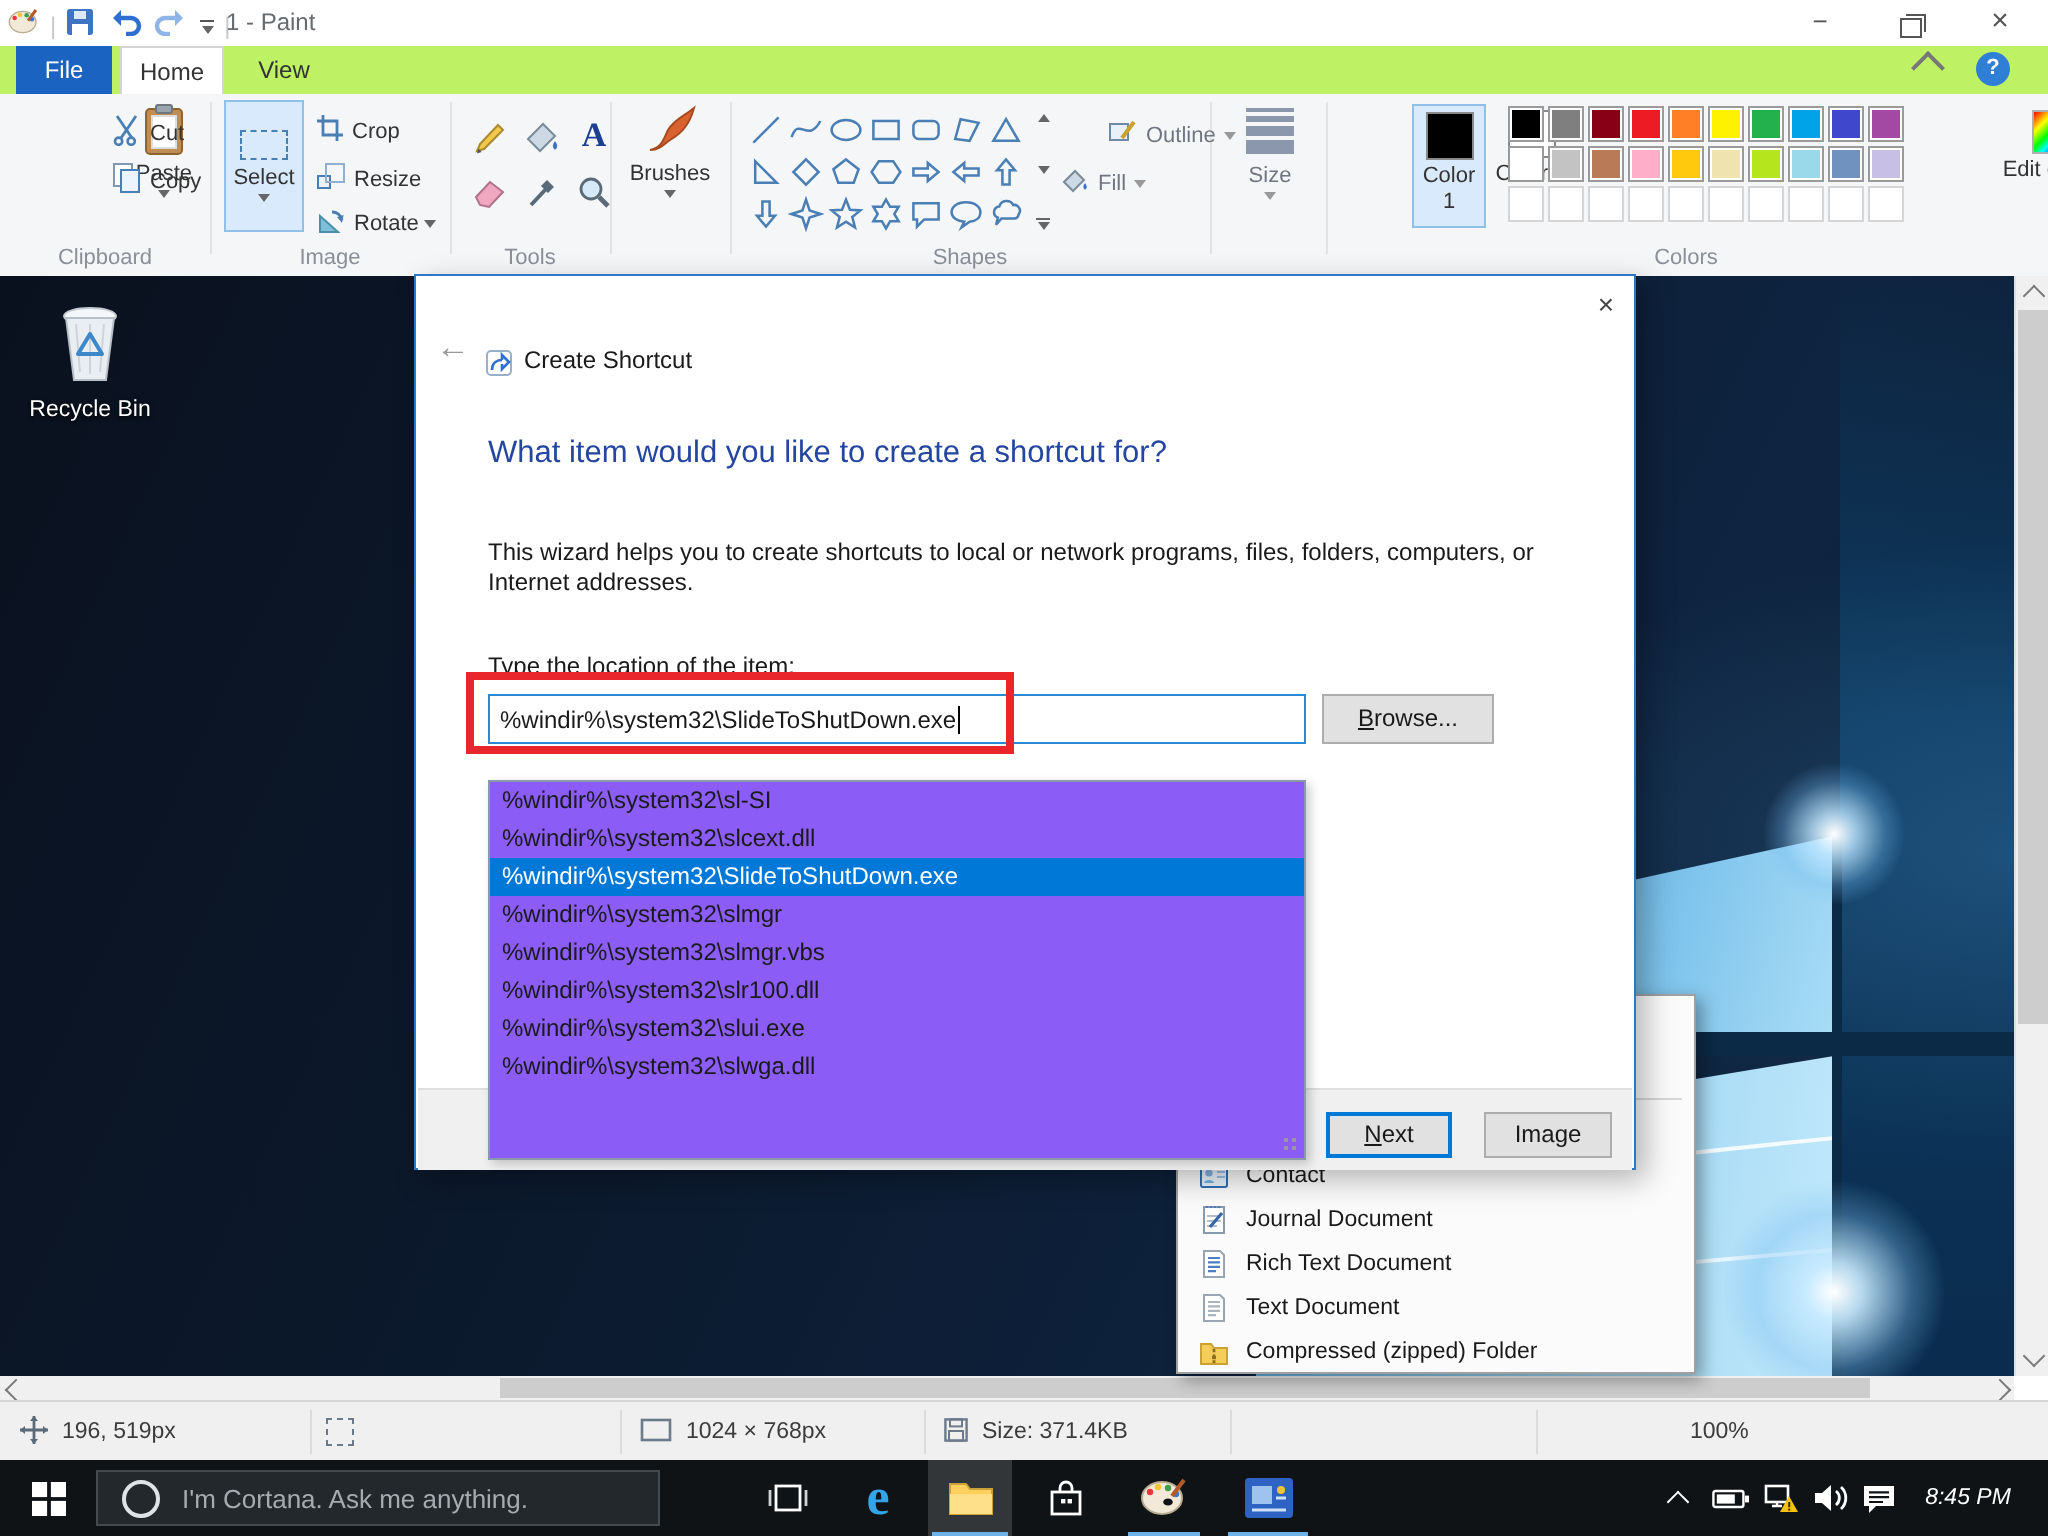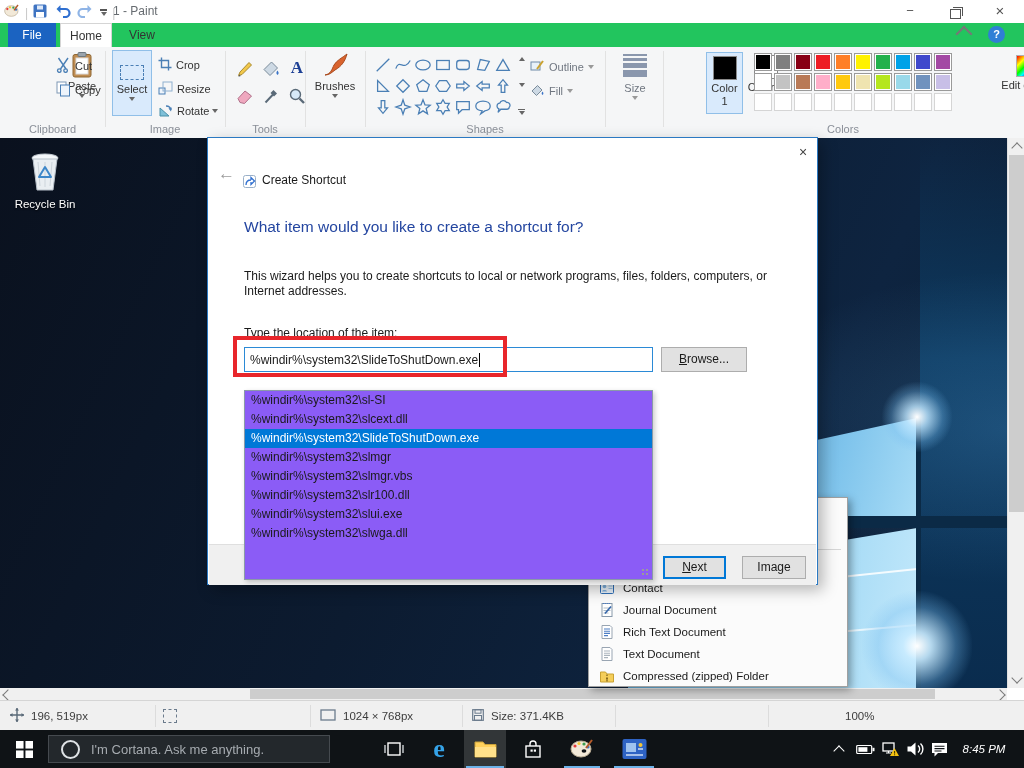--- a/index.html
+++ b/index.html
@@ -11,21 +11,21 @@
   .tri-up{display:inline-block;width:0;height:0;border-left:3px solid transparent;border-right:3px solid transparent;border-bottom:4px solid #666;}
   
   #titlebar{left:0;top:0;width:1024px;height:23px;background:#fff;}
   #titlebar .qat{position:absolute;top:3px;display:flex;align-items:center;}
   .qat-sep{color:#c8c8c8;font-size:12px;margin:0 5px;}
   #win-title{position:absolute;left:113px;top:4px;font-size:12px;color:#666b70;}
   .cap-btn{position:absolute;top:0;width:34px;height:23px;text-align:center;line-height:22px;font-size:13px;color:#555;}
   #restore-glyph{display:inline-block;width:9px;height:8px;border:1px solid #555;position:relative;top:4px;background:#fff;}
   #restore-glyph:before{content:"";position:absolute;left:2px;top:-3px;width:9px;height:8px;border:1px solid #555;border-bottom:none;border-left:none;}
   
-  #tabrow{left:0;top:23px;width:1024px;height:24px;background:#22c55e;border-bottom:1px solid #abc8e2;}
+  #tabrow{left:0;top:23px;width:1024px;height:24px;background:#bef264;border-bottom:1px solid #abc8e2;}
   .tab{position:absolute;top:0;height:24px;line-height:24px;text-align:center;font-size:12px;color:#333;}
   #tab-file{left:8px;width:48px;background:#1b63c1;color:#fff;}
   #tab-home{left:60px;width:52px;background:#fff;border:1px solid #d5d5d5;border-bottom:none;box-sizing:border-box;}
   #tab-view{left:118px;width:48px;}
   #ribbon-collapse{left:958px;top:28px;width:10px;height:10px;border-left:2px solid #777;border-top:2px solid #777;transform:rotate(45deg);}
   #help-btn{left:988px;top:26px;width:17px;height:17px;border-radius:50%;background:#2f7fd6;color:#fff;font-size:11px;font-weight:bold;text-align:center;line-height:17px;}
   
   #ribbon{left:0;top:47px;width:1024px;height:91px;background:#f5f6f7;border-bottom:1px solid #d8d8d8;}
   .gsep{position:absolute;top:4px;width:1px;height:76px;background:#e2e2e2;}
   .glabel{position:absolute;top:76px;font-size:11px;color:#8a8f98;text-align:center;}
@@ -363,21 +363,21 @@
         </div>
       </div>
     <div class="abs" id="shape-scroll">
       <span class="tri-up"></span>
       <span class="tri"></span>
       <span style="display:flex;flex-direction:column;align-items:center;">
           <span style="width:7px;height:1.5px;background:#666;margin-bottom:1px;"></span>
           <span class="tri"></span>
         </span>
     </div>
-    <div class="smbtn drop-label" style="left:530px;top:12px;">
+    <div class="smbtn drop-label" style="left:554px;top:12px;">
       <span class="ico"><svg width="15" height="14" viewBox="0 0 15 14">
             <rect x="1" y="3" width="9" height="8" stroke="#6f8aa8" fill="#e8f1f8"></rect>
             <path d="M7 10 L13 2" stroke="#caa22f" stroke-width="2"></path>
           </svg></span>
       <span>Outline</span>
       <span class="tri" style="margin-left:4px;border-top-color:#999;"></span>
     </div>
     <div class="smbtn drop-label" style="left:530px;top:36px;">
       <span class="ico"><svg width="15" height="14" viewBox="0 0 15 14">
             <path d="M2 8 L7.5 2.5 l4.5 4.5 -5.5 5.5 Z" fill="#cdd9e4" stroke="#7a8b9a"></path>

